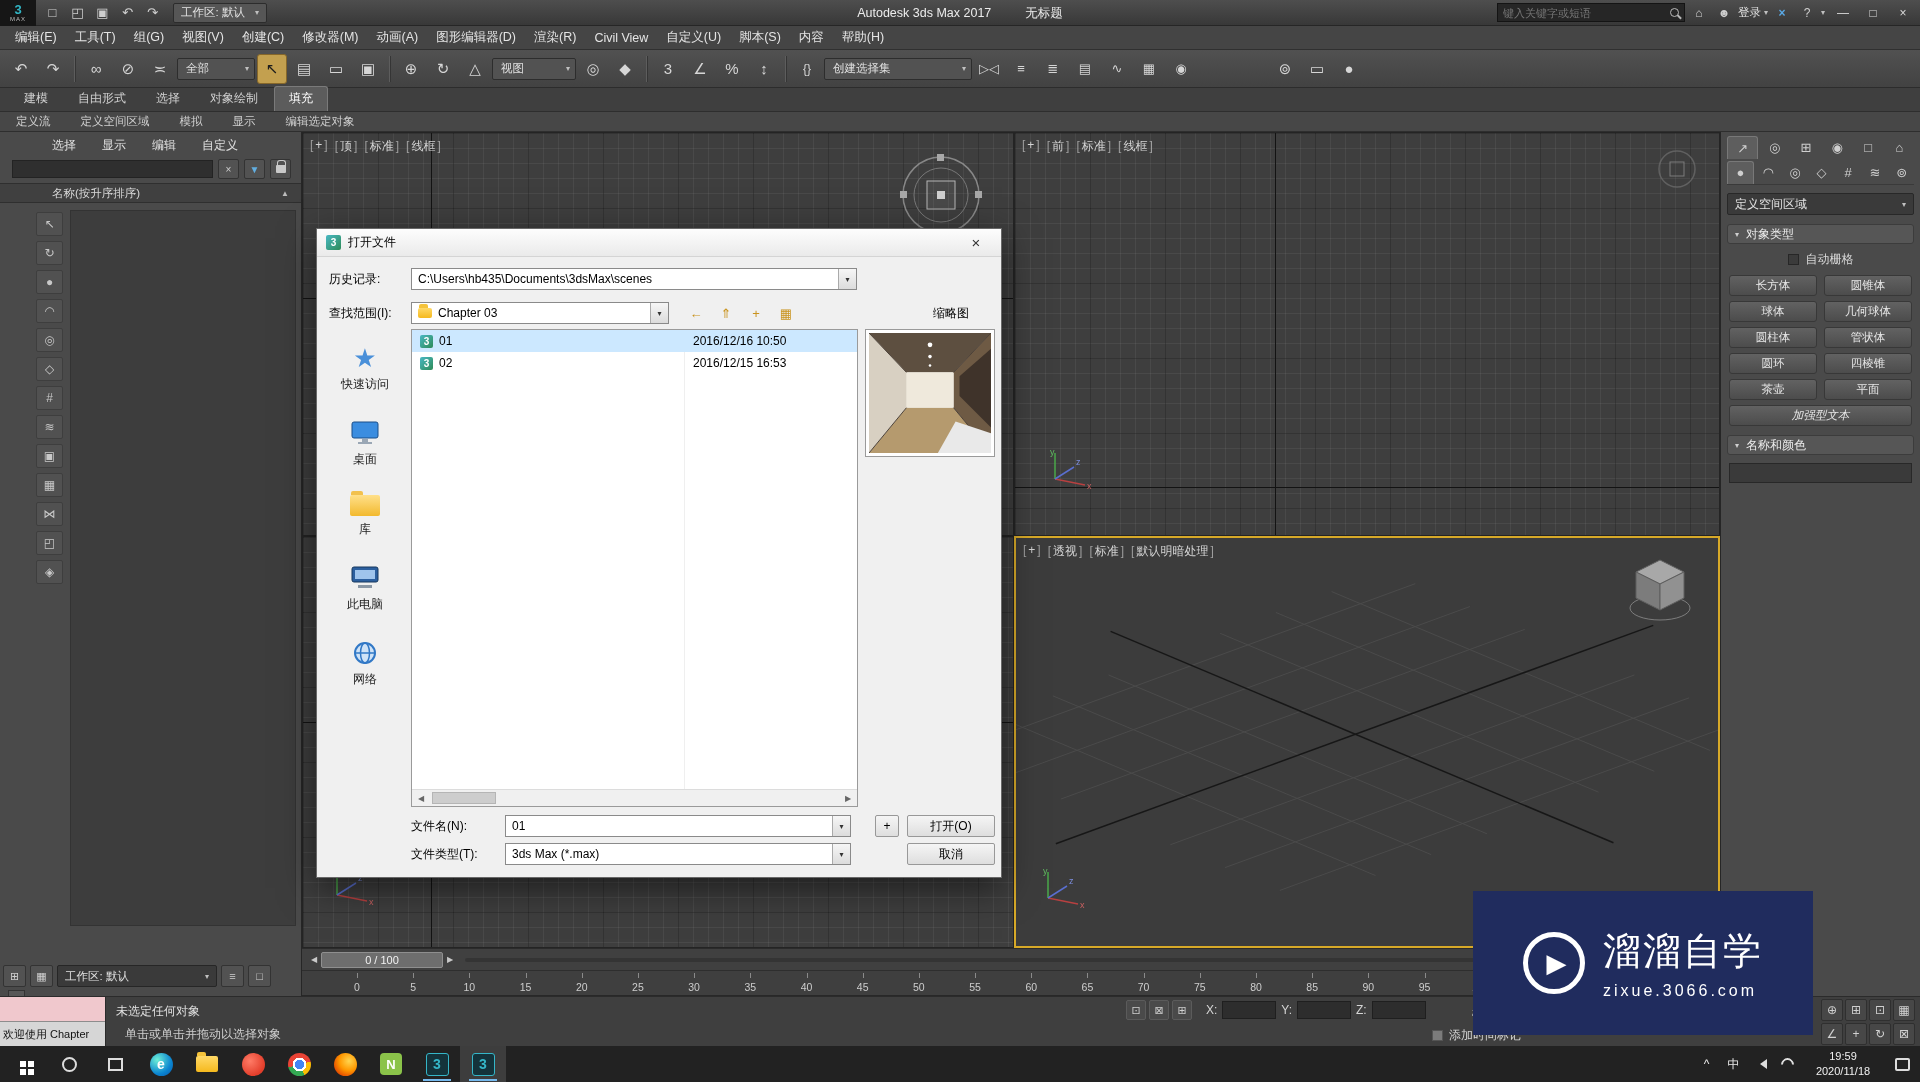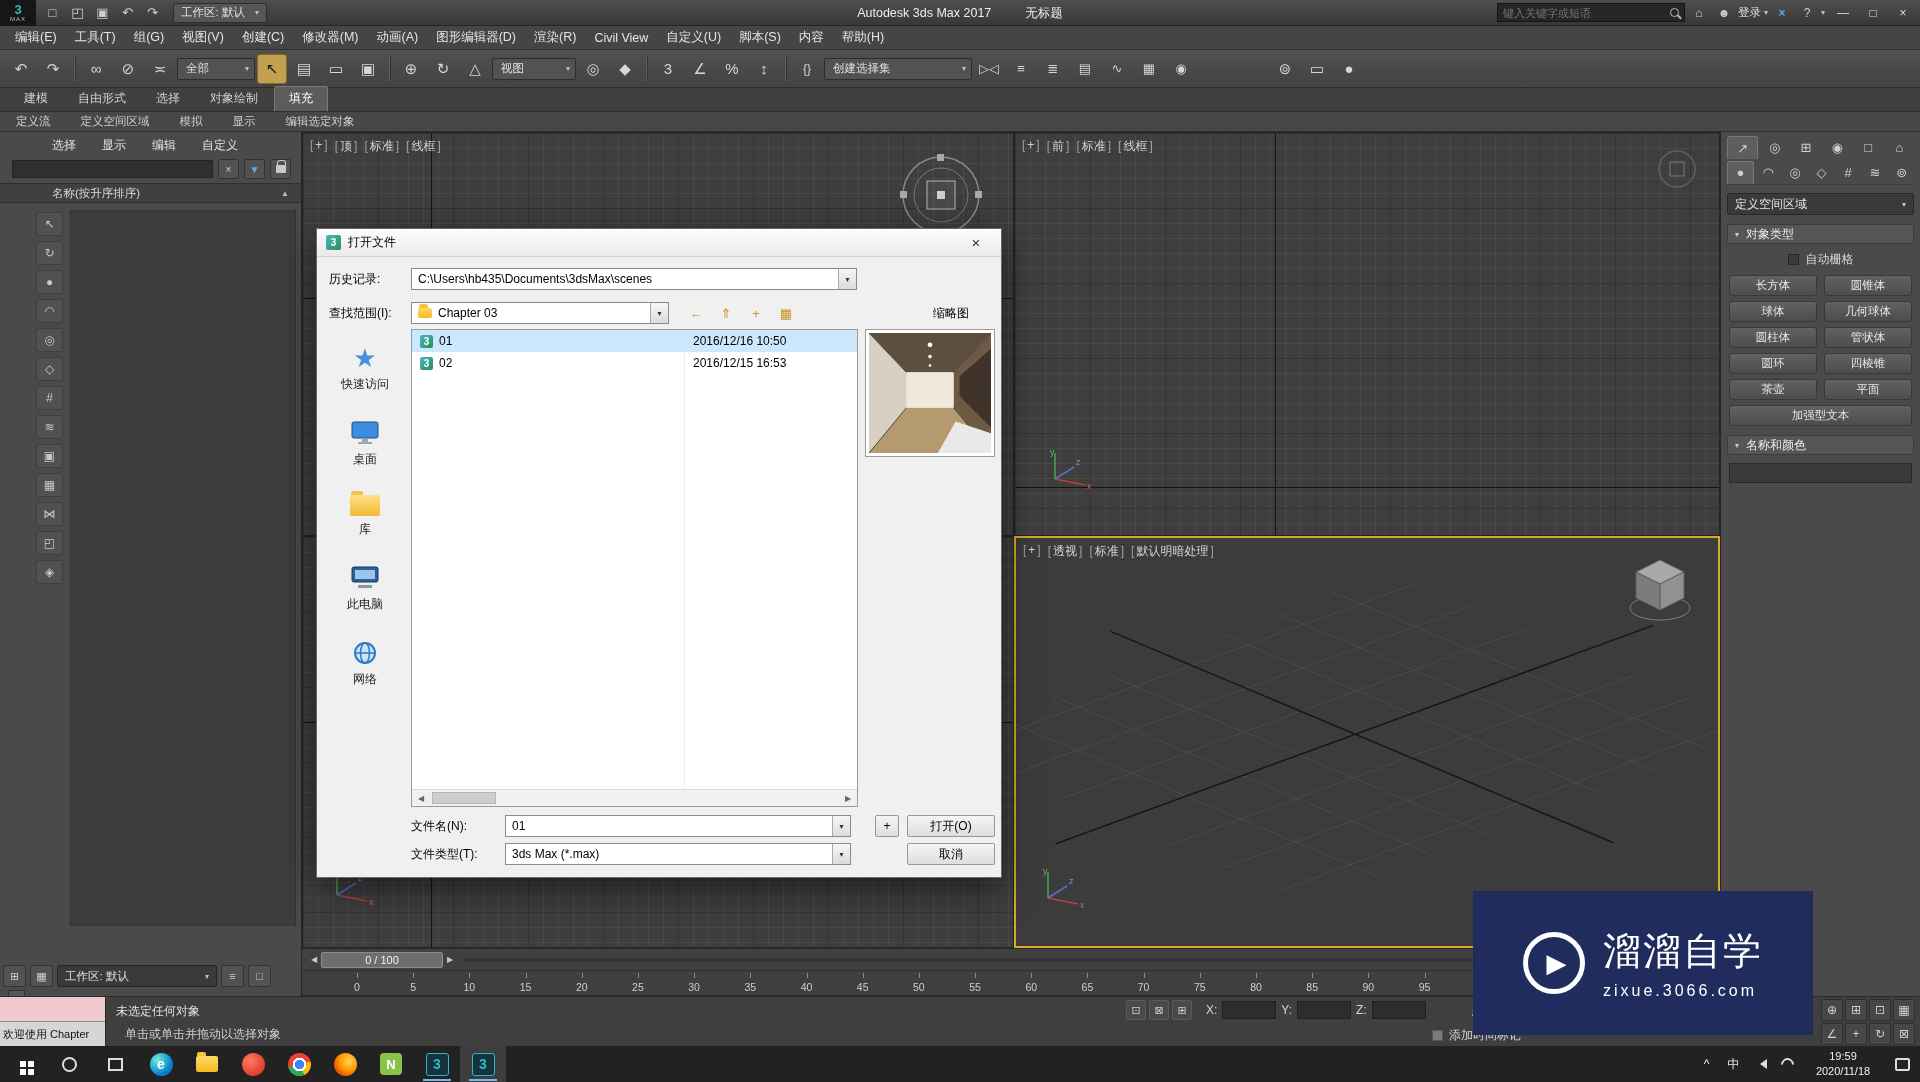--- a/index.html
+++ b/index.html
@@ -135,21 +135,21 @@
             display:flex;align-items:center;padding:0 7px;color:#e2e2e2;}
   .cp-combo .caret{margin-left:auto;}
   .rollout{margin-top:9px;height:20px;background:#565656;border:1px solid #3c3c3c;border-radius:3px;
            display:flex;align-items:center;padding:0 7px;color:#ececec;gap:7px;}
   .rollout .ra{font-size:8px;color:#cfcfcf;}
   .autogrid{display:flex;align-items:center;justify-content:center;gap:7px;margin-top:7px;color:#d8d8d8;}
   .chk{width:11px;height:11px;background:#3b3b3b;border:1px solid #272727;display:inline-block;}
   .obj-grid{display:grid;grid-template-columns:1fr 1fr;gap:5px 7px;margin-top:7px;padding:0 2px;}
   .obj-btn{height:21px;background:linear-gradient(#626262,#4c4c4c);border:1px solid #383838;border-radius:3px;
            color:#e6e6e6;font-size:11.5px;display:flex;align-items:center;justify-content:center;white-space:nowrap;}
-  .obj-grid .obj-btn:last-child{grid-column:1 / -1;}
+  .obj-grid .obj-btn:last-child{grid-column:1 / -1;font-style:italic;}
   .name-row{display:flex;gap:7px;margin-top:8px;align-items:center;padding:0 2px;}
   .name-input{flex:1;height:20px;background:#3a3a3a;border:1px solid #282828;color:#ddd;padding:0 4px;}
 
   
   #status-bar{position:absolute;left:0;top:996px;width:1920px;height:50px;background:#3f3f3f;
               border-top:1px solid #2b2b2b;display:flex;}
   .listener{width:106px;display:flex;flex-direction:column;border-right:1px solid #2b2b2b;flex:0 0 auto;}
   .listener .pink{flex:1;background:#f0c8cd;border-bottom:1px solid #8d8d8d;}
   .listener .tip{flex:1;background:#d6d6d6;color:#111;font-size:11px;display:flex;align-items:center;
                  padding:0 3px;white-space:nowrap;overflow:hidden;}

